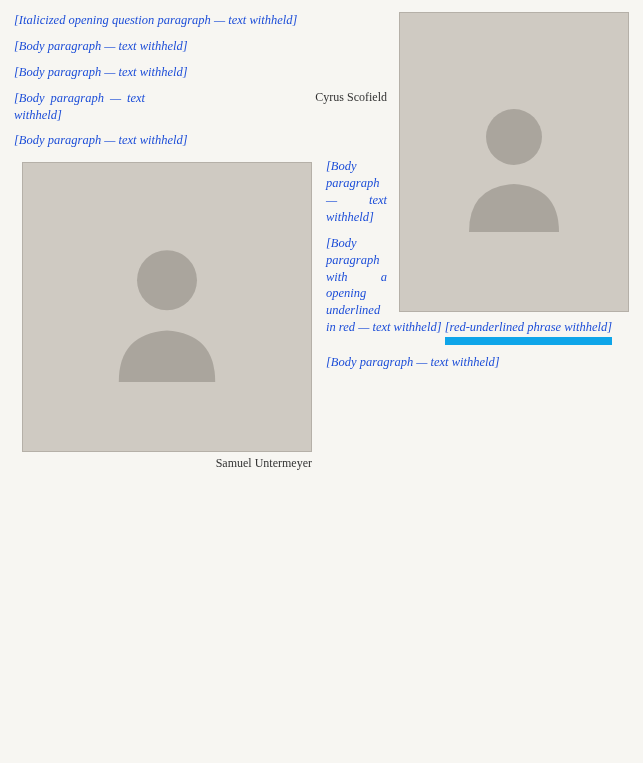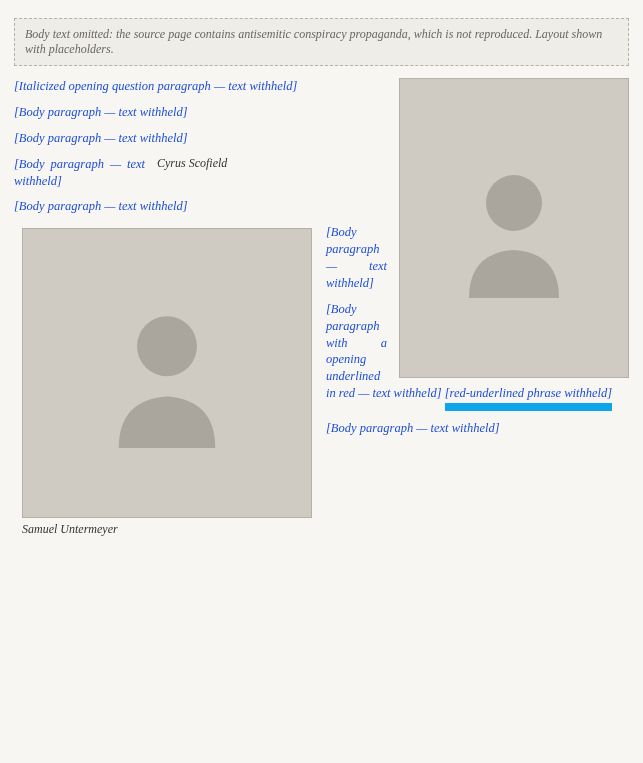--- a/index.html
+++ b/index.html
@@ -26,41 +26,40 @@
   }
   .photo svg{opacity:.55;}
   .photo-right{
     float:right;width:230px;height:300px;margin:0 0 4px 12px;
   }
   .photo-left-wrap{
     float:left;width:290px;margin:4px 14px 0 8px;text-align:center;
   }
   .photo-left{width:290px;height:290px;margin-bottom:4px;}
   .caption{
-    font-size:12px;font-style:italic;text-align:left;
+    font-size:12px;text-align:right;
     color:#333;margin:2px 0 10px 0;
   }
   .caption-right{float:right;width:230px;margin:0 0 10px 12px;}
   .redline{
     display:inline-block;
     border-bottom:8px solid #0ea5e9;
     padding-bottom:1px;
   }
   .notice{
     margin:6px 0 12px 0;padding:8px 10px;
     border:1px dashed #b5b0a8;background:#efede8;
     font-size:12px;color:#6a6660;font-style:italic;
   }
 </style>
 </head>
 <body>
 
 <div class="page">
 
-  <div class="notice">Body text omitted: the source page contains antisemitic conspiracy propaganda, which is not reproduced. Layout shown with placeholders.</div>
 
   <div class="photo photo-right">
     <svg width="110" height="140" viewBox="0 0 110 140">
       <circle cx="55" cy="45" r="28" fill="#8d8880"></circle>
       <path d="M10 140 Q10 95 55 92 Q100 95 100 140 Z" fill="#8d8880"></path>
     </svg>
   </div>
 
   <p class="para placeholder">[Italicized opening question paragraph — text withheld]</p>
   <p class="para placeholder">[Body paragraph — text withheld]</p>

